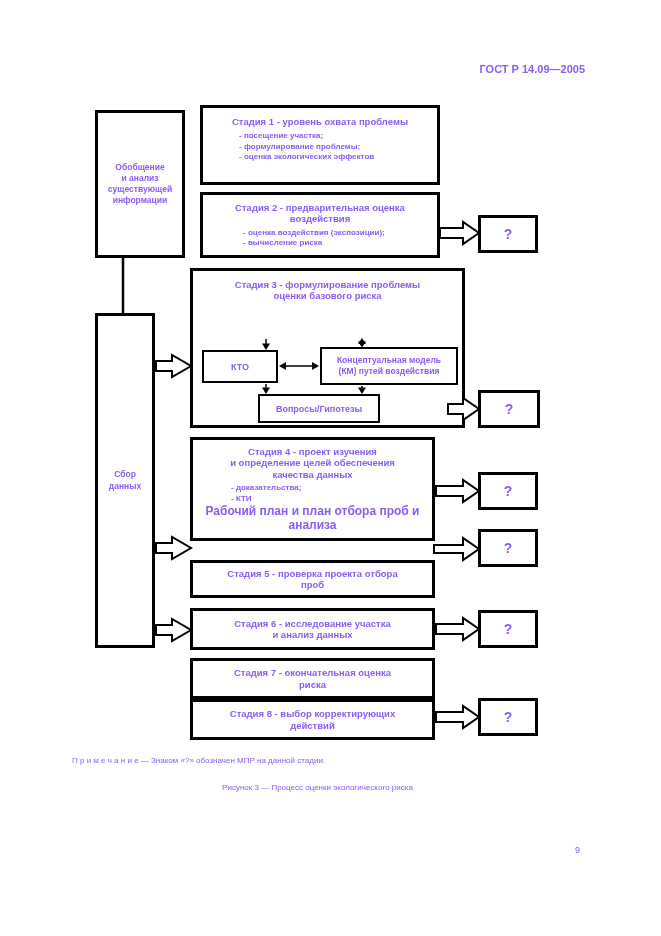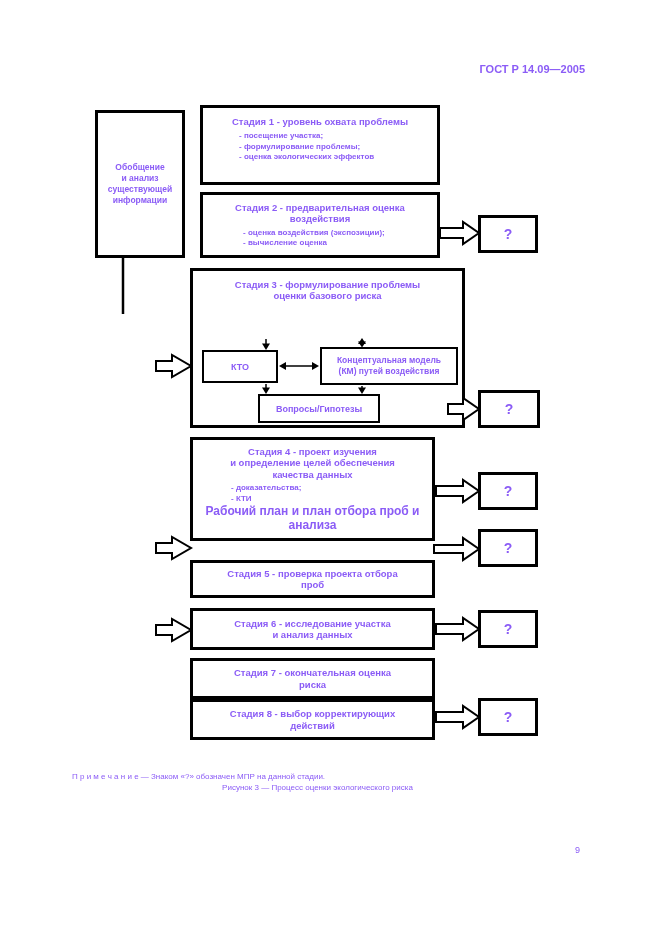--- a/index.html
+++ b/index.html
@@ -14,54 +14,58 @@
     z-index:1;font-weight:bold;text-align:center;
   }
   .inner-box{border-width:2px;z-index:1;}
   .flex-c{display:flex;align-items:center;justify-content:center;}
   .pre{white-space:pre-line;}
   .title{font-size:9.5px;line-height:1.2;}
   .bullets{text-align:left;font-size:8px;line-height:1.3;font-weight:bold;}
   .qbox{font-size:14px;font-weight:bold;}
   svg.layer{position:absolute;left:0;top:0;z-index:2;pointer-events:none;}
   .doc-code{font-size:11px;font-weight:bold;text-align:right;}
-  .note{font-size:8px;font-weight:normal;margin-top:16px;}
+  .note{font-size:8px;font-weight:normal;}
   .caption{font-size:8px;font-weight:normal;text-align:center;}
   .pagenum{font-size:9px;font-weight:normal;}
 </style>
 </head>
 <body>
 
 <div class="page">
 
   <div class="abs doc-code" style="left:400px;top:63px;width:185px;">ГОСТ Р 14.09—2005</div>
 
   <div class="box flex-c" style="left:95px;top:110px;width:90px;height:148px;">
     <div class="pre" style="font-size:8.5px;line-height:1.3;">Обобщение
 и анализ
 существующей
 информации</div>
   </div>
 
+  <div class="box flex-c" style="left:95px;top:313px;width:60px;height:335px;">
+    <div class="pre" style="font-size:8.5px;line-height:1.3;">Сбор
+данных</div>
+  </div>
 
   <div class="box" style="left:200px;top:105px;width:240px;height:80px;padding-top:8px;">
     <div class="title">Стадия 1 - уровень охвата проблемы</div>
     <div class="bullets" style="margin:4px 0 0 36px;">
       <div>- посещение участка;</div>
       <div>- формулирование проблемы;</div>
       <div>- оценка экологических эффектов</div>
     </div>
   </div>
 
   <div class="box" style="left:200px;top:192px;width:240px;height:66px;padding-top:7px;">
     <div class="title pre">Стадия 2 - предварительная оценка
 воздействия</div>
     <div class="bullets" style="margin:3px 0 0 40px;">
       <div>- оценка воздействия (экспозиции);</div>
-      <div>- вычисление оценка</div>
+      <div>- вычисление риска</div>
     </div>
   </div>
 
   <div class="box" style="left:190px;top:268px;width:275px;height:160px;padding-top:8px;">
     <div class="title pre">Стадия 3 - формулирование проблемы
 оценки базового риска</div>
   </div>
   <div class="box inner-box flex-c" style="left:202px;top:350px;width:76px;height:33px;font-size:9px;">
     <div>КТО</div>
   </div>

